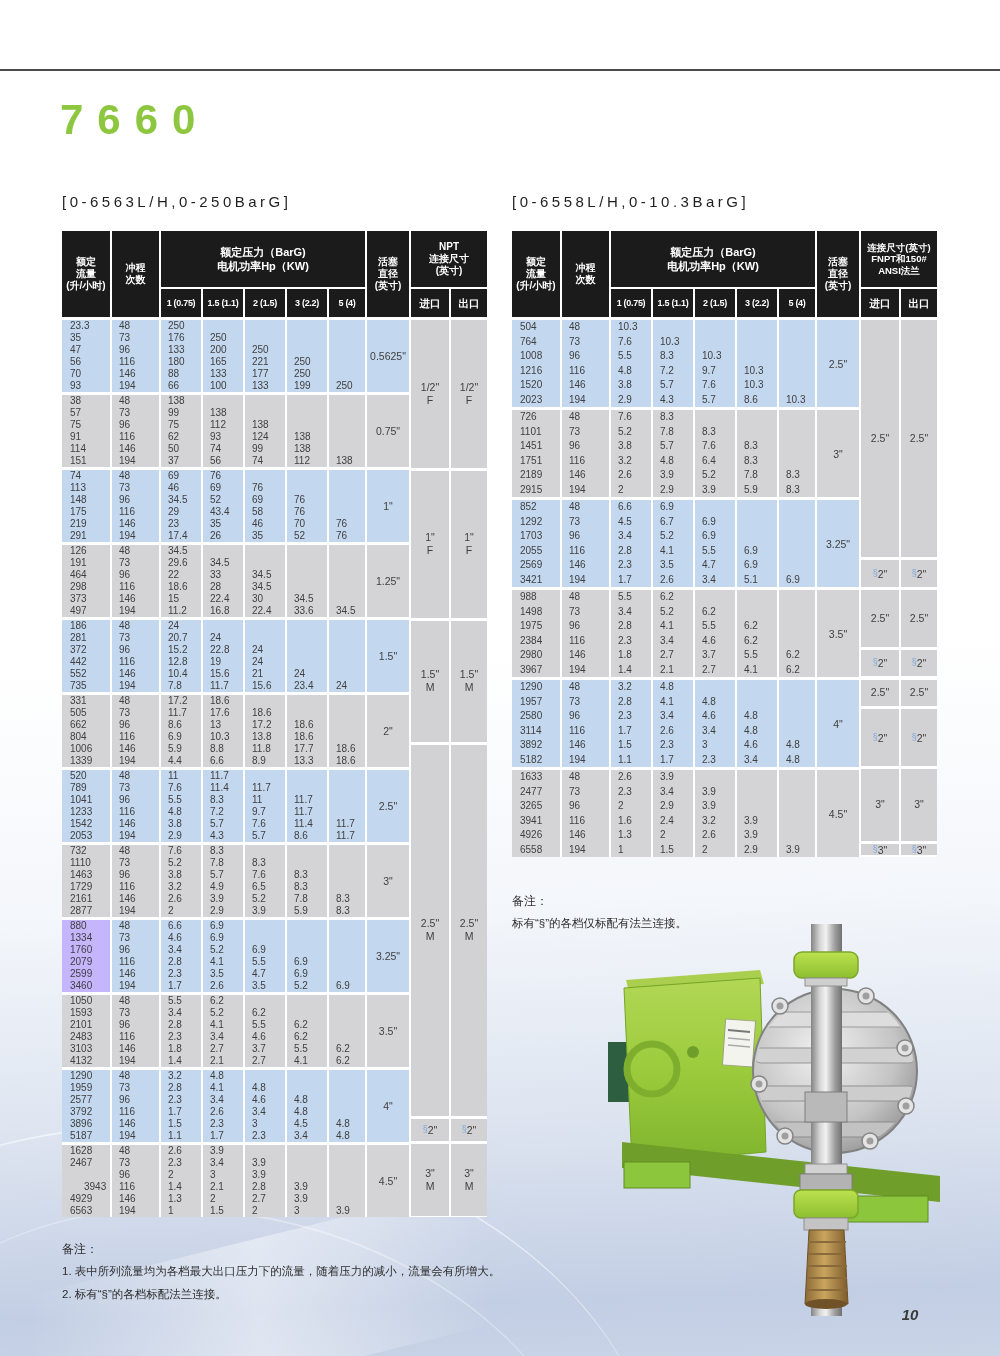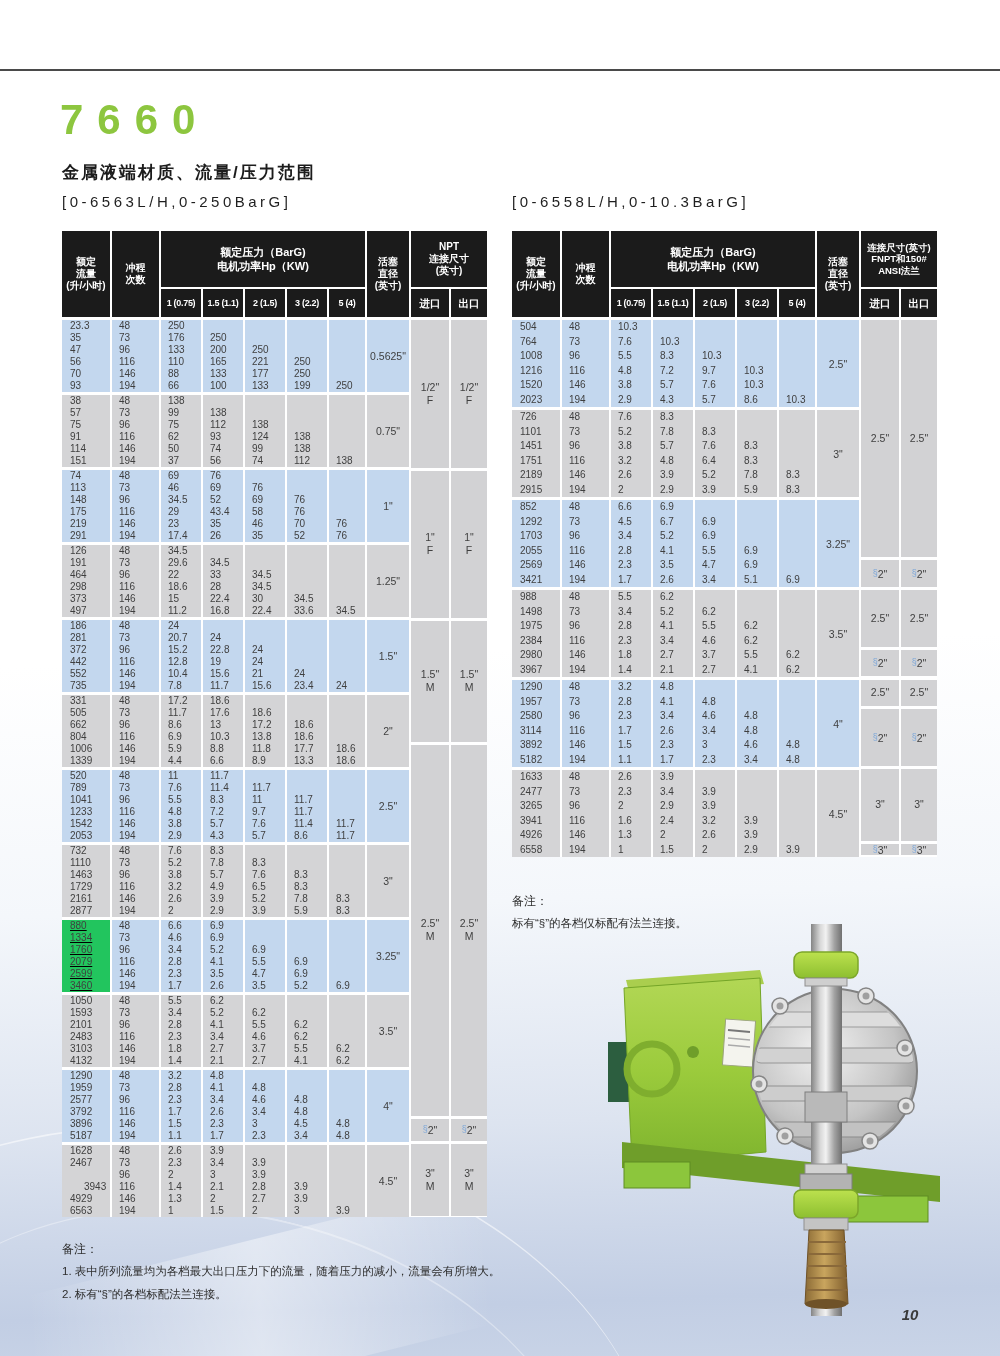--- a/index.html
+++ b/index.html
@@ -46,21 +46,20 @@
 <div class="page">
 
   <div class="abs swoosh swoosh1"></div>
   <div class="abs swoosh swoosh2"></div>
   <div class="abs streak"></div>
 
   <div class="abs top-rule"></div>
 
   <div class="abs model-title" style="left:60px;top:96px;">7660</div>
 
-  <div class="abs sec-title" style="left:62px;top:161px;">金属液端材质、流量/压力范围</div>
   <div class="abs sec-range" style="left:62px;top:193px;">[0-6563L/H,0-250BarG]</div>
   <div class="abs t-wrap sec0" style="left:62px;top:231px;" id="table-0">
       <div class="thead" style="grid-template-columns: 48px 47px 40px 40px 40px 40px 36px 42px 38px 36px;">
         <div class="hc multi" style="grid-area: 1 / 1 / span 2 / span 1;">额定
 流量
 (升/小时)</div>
         <div class="hc multi" style="grid-area: 1 / 2 / span 2 / span 1;">冲程
 次数</div>
         <div class="hc ptitle" style="grid-area: 1 / 3 / span 1 / span 5;">额定压力（BarG)
 电机功率Hp（KW)</div>
@@ -93,21 +92,21 @@
             <div class="vline" style="height: 12px; line-height: 12px;">73</div>
             <div class="vline" style="height: 12px; line-height: 12px;">96</div>
             <div class="vline" style="height: 12px; line-height: 12px;">116</div>
             <div class="vline" style="height: 12px; line-height: 12px;">146</div>
             <div class="vline" style="height: 12px; line-height: 12px;">194</div>
           </div>
           <div class="cellcol" style="background: rgb(195, 215, 238);">
             <div class="vline" style="height: 12px; line-height: 12px;">250</div>
             <div class="vline" style="height: 12px; line-height: 12px;">176</div>
             <div class="vline" style="height: 12px; line-height: 12px;">133</div>
-            <div class="vline" style="height: 12px; line-height: 12px;">110</div>
+            <div class="vline" style="height: 12px; line-height: 12px;">180</div>
             <div class="vline" style="height: 12px; line-height: 12px;">88</div>
             <div class="vline" style="height: 12px; line-height: 12px;">66</div>
           </div>
           <div class="cellcol" style="background: rgb(195, 215, 238);">
             <div class="vline" style="height: 12px; line-height: 12px;">&nbsp;</div>
             <div class="vline" style="height: 12px; line-height: 12px;">250</div>
             <div class="vline" style="height: 12px; line-height: 12px;">200</div>
             <div class="vline" style="height: 12px; line-height: 12px;">165</div>
             <div class="vline" style="height: 12px; line-height: 12px;">133</div>
             <div class="vline" style="height: 12px; line-height: 12px;">100</div>
@@ -545,21 +544,21 @@
             <div class="vline" style="height: 12px; line-height: 12px;">&nbsp;</div>
             <div class="vline" style="height: 12px; line-height: 12px;">&nbsp;</div>
             <div class="vline" style="height: 12px; line-height: 12px;">&nbsp;</div>
             <div class="vline" style="height: 12px; line-height: 12px;">&nbsp;</div>
             <div class="vline" style="height: 12px; line-height: 12px;">8.3</div>
             <div class="vline" style="height: 12px; line-height: 12px;">8.3</div>
           </div>
           <div class="piston-cell" style="background: rgb(212, 212, 214);">3"</div>
         </div>
         <div class="tgroup" style="grid-template-columns: 48px 47px 40px 40px 40px 40px 36px 42px; height: 72px; margin-bottom: 3px;">
-          <div class="cellcol flow" style="background: #22c55e; text-decoration: underline;">
+          <div class="cellcol flow" style="background: #c4b5fd;">
             <div class="vline" style="height: 12px; line-height: 12px;">880</div>
             <div class="vline" style="height: 12px; line-height: 12px;">1334</div>
             <div class="vline" style="height: 12px; line-height: 12px;">1760</div>
             <div class="vline" style="height: 12px; line-height: 12px;">2079</div>
             <div class="vline" style="height: 12px; line-height: 12px;">2599</div>
             <div class="vline" style="height: 12px; line-height: 12px;">3460</div>
           </div>
           <div class="cellcol" style="background: rgb(195, 215, 238);">
             <div class="vline" style="height: 12px; line-height: 12px;">48</div>
             <div class="vline" style="height: 12px; line-height: 12px;">73</div>

